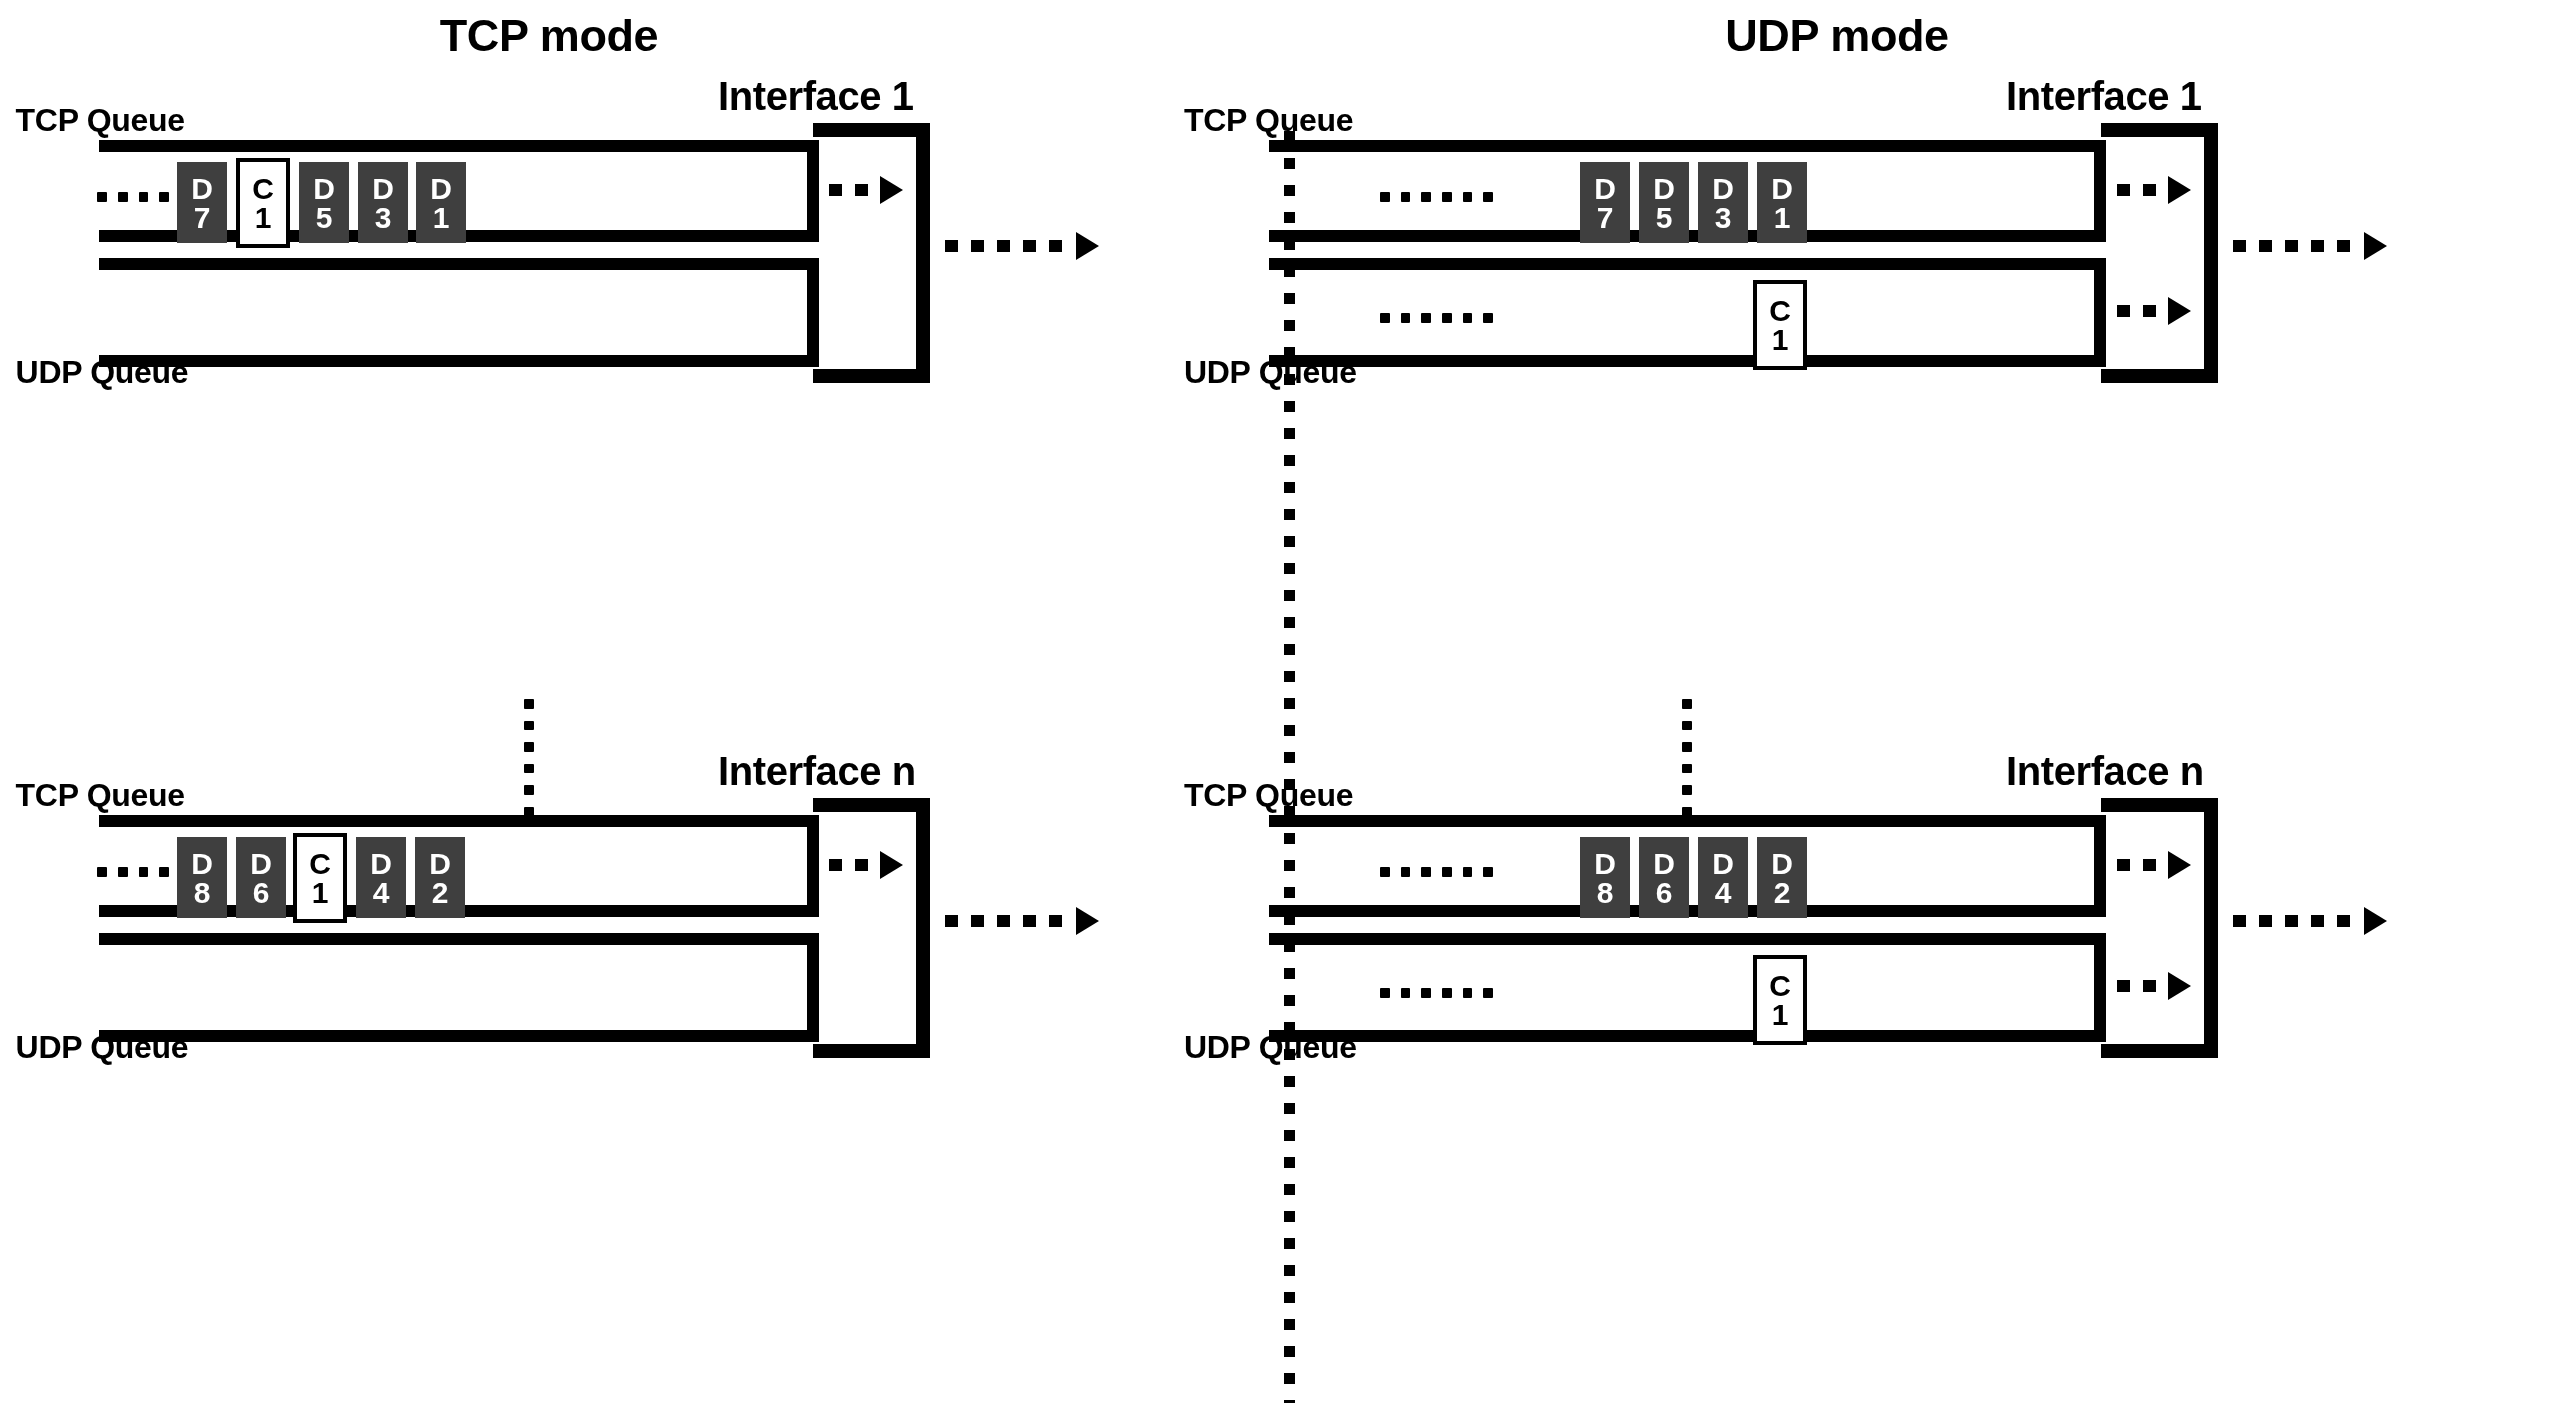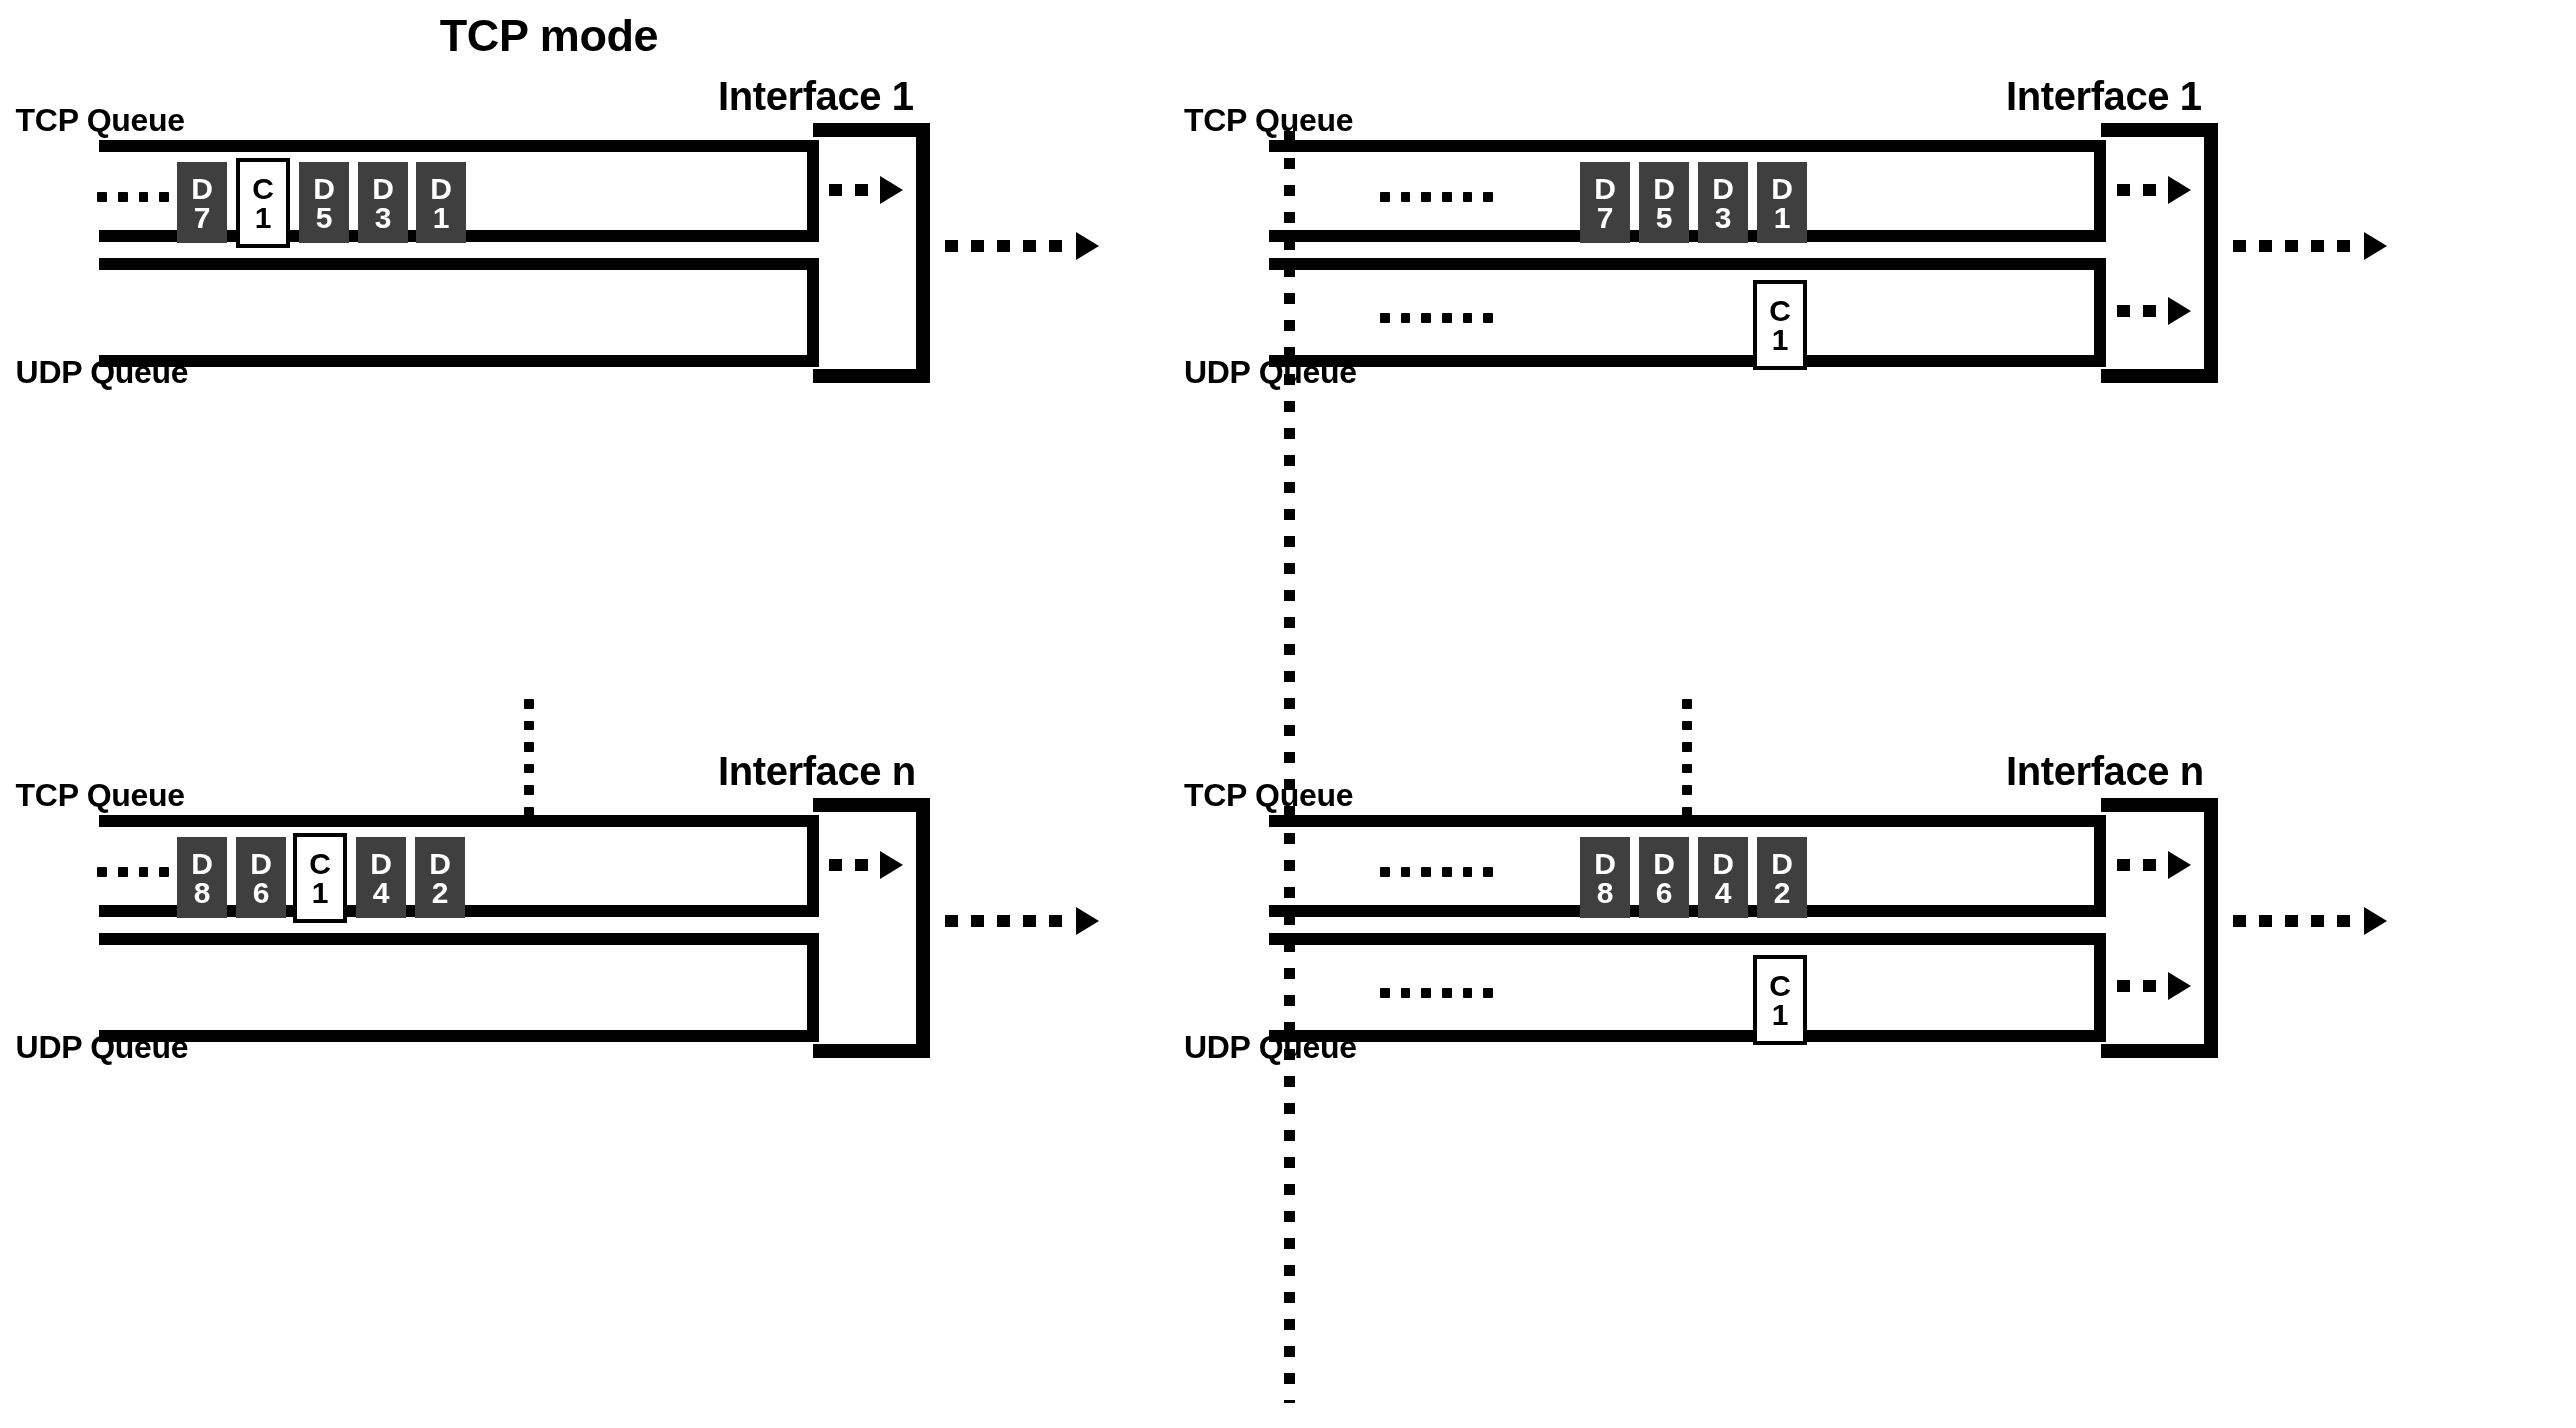--- a/index.html
+++ b/index.html
@@ -312,20 +312,21 @@
         <div class="dash-line"></div>
           <div class="head"></div>
       </div>
     </div>
   </div>
 
   <div class="divider"></div>
 
   <div class="panel right">
 
+    <div class="mode-title">UDP mode</div>
 
     <div class="iface-group g1">
 
       <div class="iface-label" style="left:718px; top:5.2px;">Interface 1</div>
 
       <div class="bracket" style="left:813px; top:54px; width:117px; height:260px;"></div>
 
       <div class="q-label" style="left:-104px; top:33px;">TCP Queue</div>
 
       <div class="queue" style="left:-19px; top:71px; width:837px; height:102px;">

